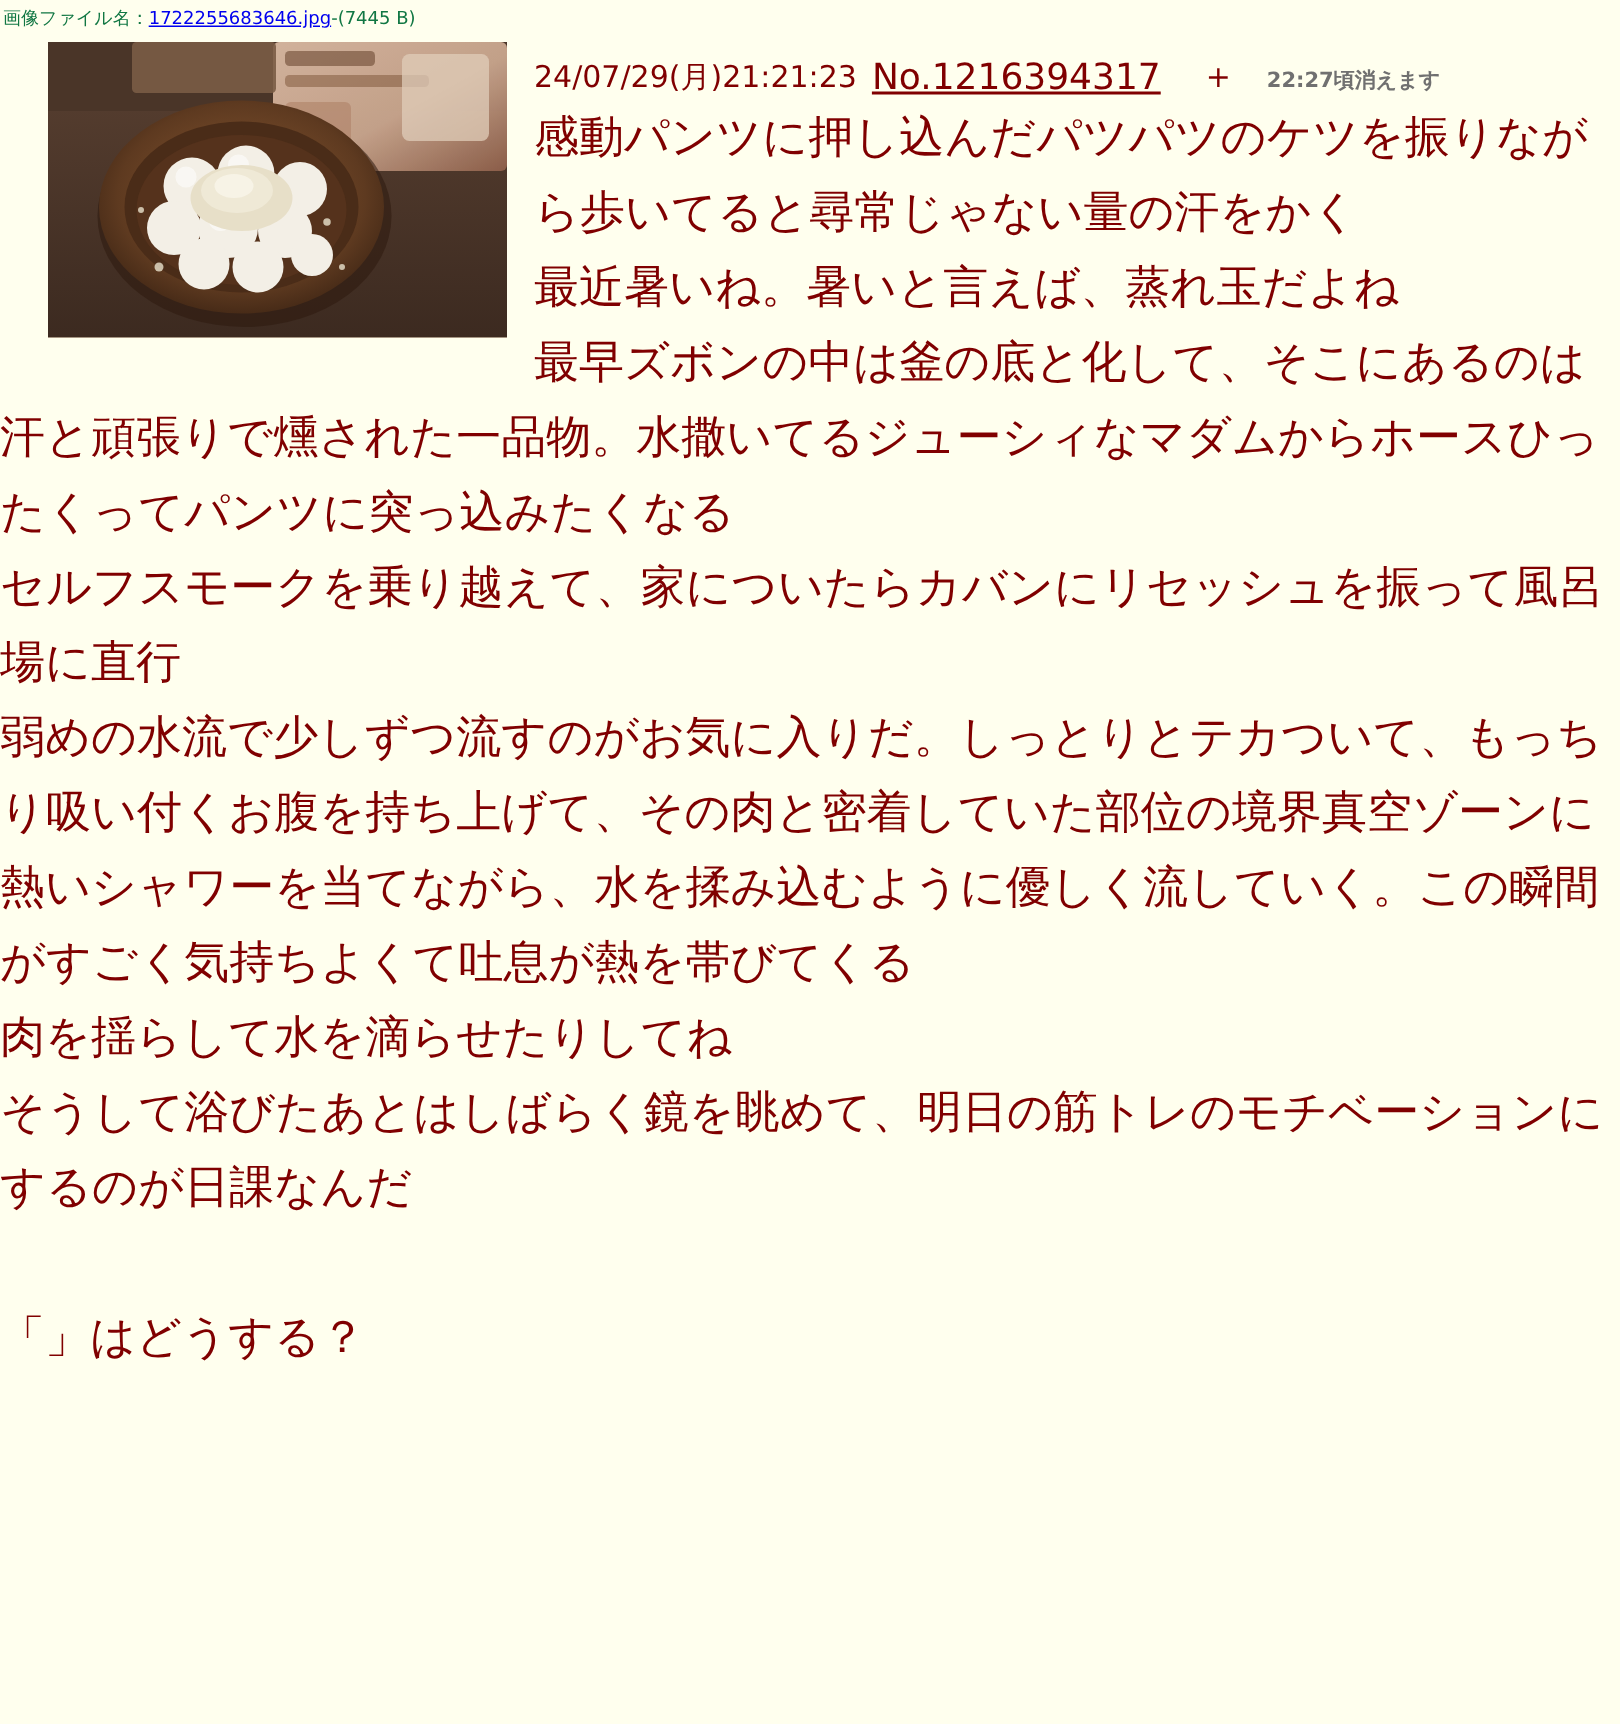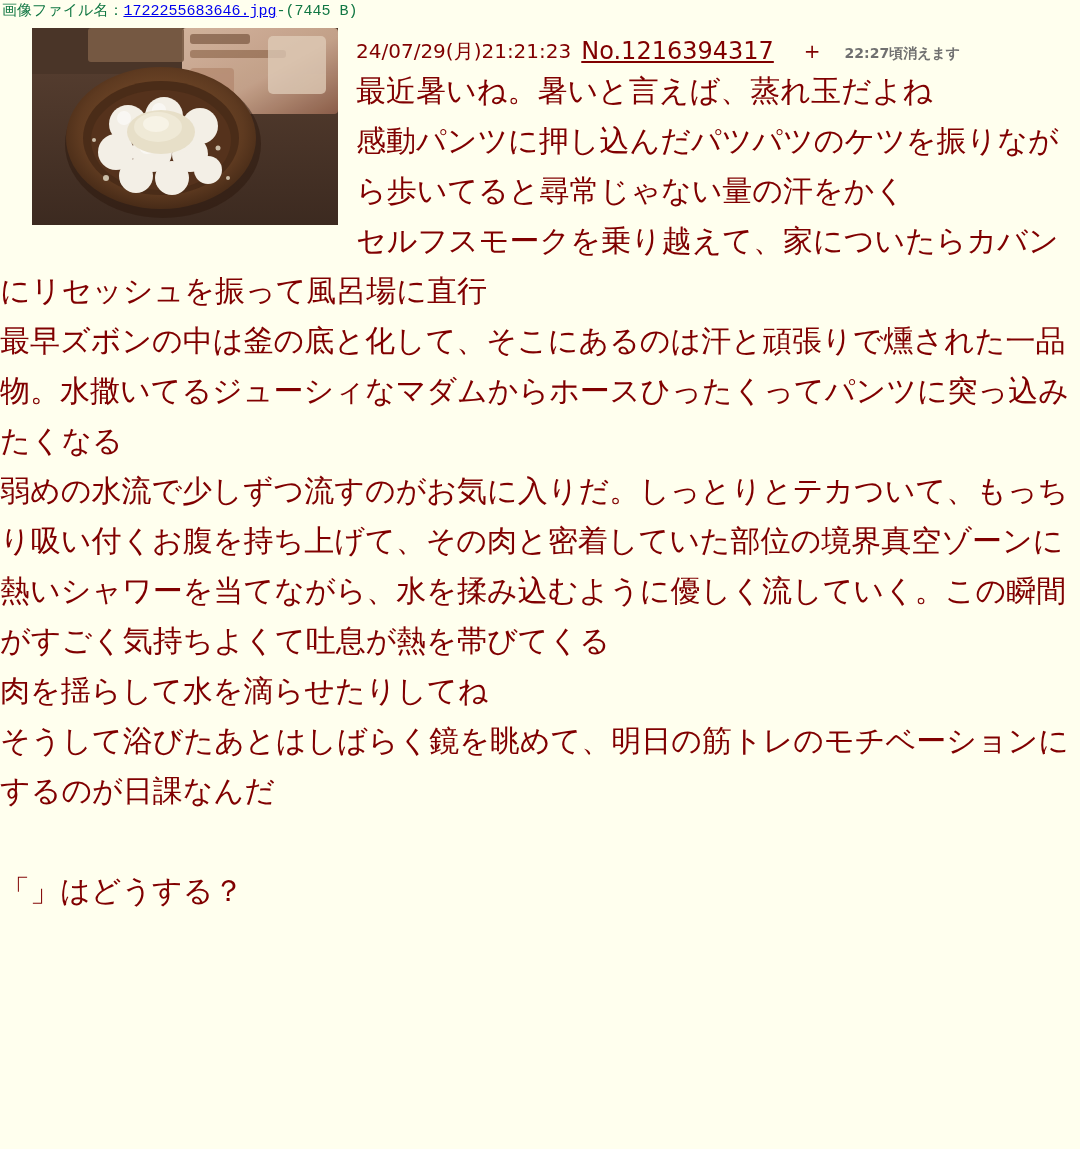--- a/index.html
+++ b/index.html
@@ -16,26 +16,25 @@
 
   .page {
     position: relative;
     width: 1080px;
     min-height: 1149px;
     box-sizing: border-box;
   }
 
   
   .filename-line {
-    font-size: 15px;
+    font-size: 12px;
     line-height: 20px;
     color: #117743;
     padding: 2px 0 0 2px;
     white-space: nowrap;
-    font-family: Liberation Mono, monospace;
   }
   .filename-line .label {
     color: #117743;
   }
   .filename-line a {
     color: #0000ee;
     text-decoration: underline;
   }
   .filename-line .size {
     color: #117743;
@@ -185,24 +184,24 @@
           <circle cx="196" cy="150" r="2"></circle>
         </g>
       </svg>
     </div>
 
     <div class="meta">
       <span class="datetime">24/07/29(月)21:21:23</span><span class="postno">No.1216394317</span><span class="plus">+</span><span class="expire">22:27頃消えます</span>
     </div>
 
     <div class="body-text">
+      <p class="lead">感動パンツに押し込んだパツパツのケツを振りながら歩いてると尋常じゃない量の汗をかく</p>
       <p class="lead">最近暑いね。暑いと言えば、蒸れ玉だよね</p>
-      <p class="lead">感動パンツに押し込んだパツパツのケツを振りながら歩いてると尋常じゃない量の汗をかく</p>
+      <p>最早ズボンの中は釜の底と化して、そこにあるのは汗と頑張りで燻された一品物。水撒いてるジューシィなマダムからホースひったくってパンツに突っ込みたくなる</p>
       <p>セルフスモークを乗り越えて、家についたらカバンにリセッシュを振って風呂場に直行</p>
-      <p>最早ズボンの中は釜の底と化して、そこにあるのは汗と頑張りで燻された一品物。水撒いてるジューシィなマダムからホースひったくってパンツに突っ込みたくなる</p>
       <p>弱めの水流で少しずつ流すのがお気に入りだ。しっとりとテカついて、もっちり吸い付くお腹を持ち上げて、その肉と密着していた部位の境界真空ゾーンに熱いシャワーを当てながら、水を揉み込むように優しく流していく。この瞬間がすごく気持ちよくて吐息が熱を帯びてくる</p>
       <p>肉を揺らして水を滴らせたりしてね</p>
       <p>そうして浴びたあとはしばらく鏡を眺めて、明日の筋トレのモチベーションにするのが日課なんだ</p>
       <p class="blank"></p>
       <p>「」はどうする？</p>
     </div>
 
     <div class="clear"></div>
   </div>
 </div>

